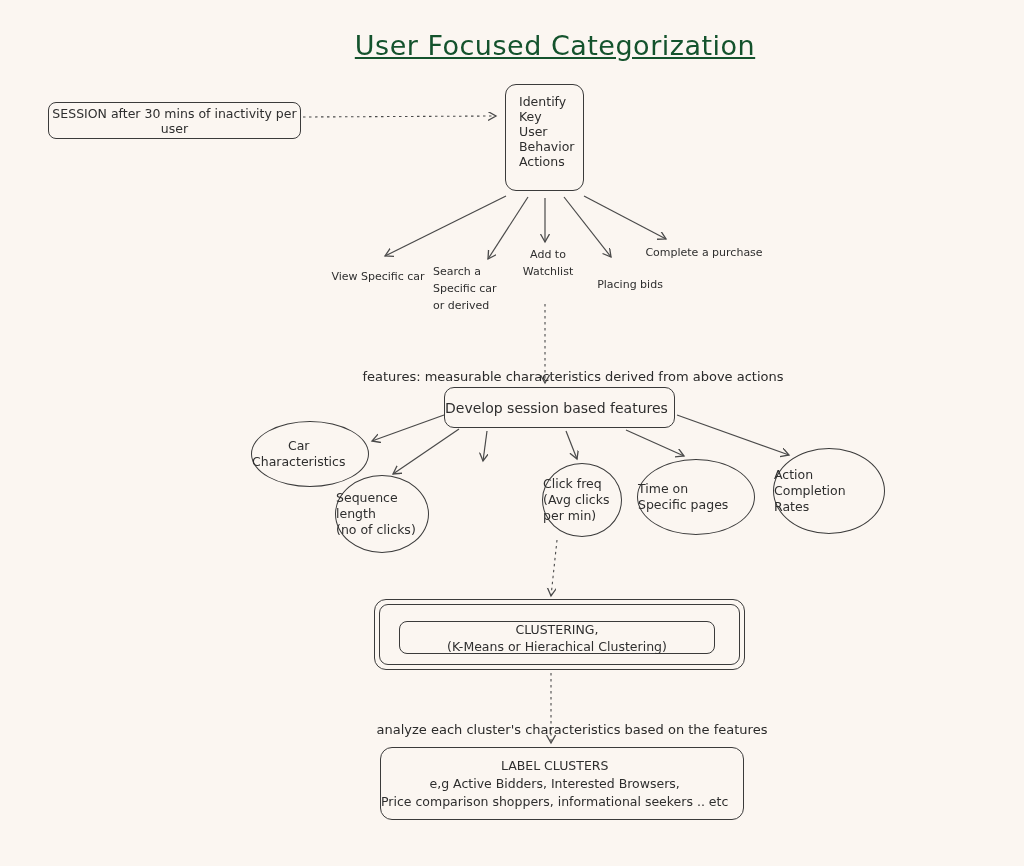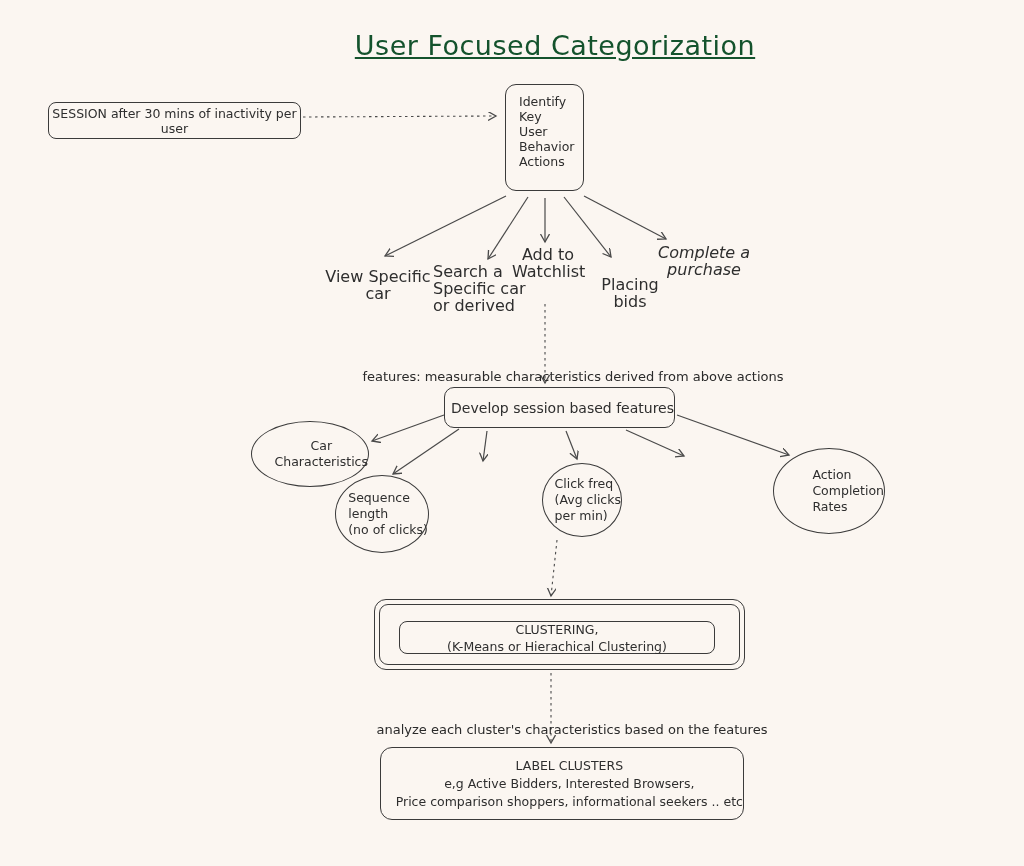--- a/index.html
+++ b/index.html
@@ -9,34 +9,34 @@
     background:#FBF6F1;
     font-family:"DejaVu Sans","Liberation Sans",sans-serif;
     color:#2e2e2e;
     overflow:hidden;
   }
   .wires{position:absolute;inset:0;width:1024px;height:866px;}
   .node{
     position:absolute;
     border:1.4px solid #3b3b3b;
     background:#FBF6F1;
-    display:flex;align-items:center;justify-content:flex-end;
+    display:flex;align-items:center;justify-content:flex-start;
     box-sizing:border-box;
   }
   .rect{border-radius:11px;}
   .ellipse{border-radius:50%;}
   .pre{white-space:pre-line;}
   .lbl{position:absolute;line-height:17px;}
   .center{text-align:center;}
   .title{
     position:absolute;top:30px;left:335px;width:440px;
     font-size:27px;letter-spacing:.5px;text-align:center;color:#14532d;text-decoration:underline;
   }
   .small{font-size:12.5px;}
-  .mid{font-size:16px;}
+  .mid{font-size:11px;}
   .note{position:absolute;font-size:13px;text-align:center;color:#2a2a2a;margin-top:24px;}
   
   .frame-mid{position:absolute;inset:4px;border:1.3px solid #3b3b3b;border-radius:9px;}
   .frame-inner{
     position:absolute;left:19px;right:24px;top:16px;bottom:10px;
     border:1.3px solid #3b3b3b;border-radius:8px;
     display:flex;align-items:center;justify-content:center;
   }
 </style>
 </head>
@@ -87,41 +87,45 @@
 Actions</span>
   </div>
 
   <div class="lbl mid center" style="left:316px;top:268px;width:124px;">View Specific car</div>
   <div class="lbl mid pre" style="left:433px;top:263px;width:110px;">Search a
 Specific car
 or derived</div>
   <div class="lbl mid pre center" style="left:512px;top:246px;width:72px;">Add to
 Watchlist</div>
   <div class="lbl mid center" style="left:585px;top:276px;width:90px;">Placing bids</div>
-  <div class="lbl mid center" style="left:634px;top:244px;width:140px;font-style:italic;">Complete a purchase</div>
+  <div class="lbl mid center" style="left:634px;top:244px;width:140px;">Complete a purchase</div>
 
   <div class="note" style="left:323px;top:345px;width:500px;">features: measurable characteristics derived from above actions</div>
 
   <div class="node rect" style="left:444px;top:387px;width:231px;height:41px;border-radius:10px;font-size:14px;">
     <span>Develop session based features</span>
   </div>
 
   <div class="node ellipse small pre center" style="left:251px;top:421px;width:118px;height:66px;line-height:16px;">
     <span class="pre">Car
 Characteristics</span>
   </div>
   <div class="node ellipse small" style="left:335px;top:475px;width:94px;height:78px;line-height:16px;">
     <span class="pre">Sequence
 length
 (no of clicks)</span>
   </div>
   <div class="node ellipse small" style="left:542px;top:463px;width:80px;height:74px;line-height:16px;">
     <span class="pre">Click freq
 (Avg clicks
 per min)</span>
+  </div>
+  <div class="node ellipse small" style="left:637px;top:459px;width:118px;height:76px;line-height:16px;">
+    <span class="pre">Time on
+Specific pages</span>
   </div>
   <div class="node ellipse small" style="left:773px;top:448px;width:112px;height:86px;line-height:16px;">
     <span class="pre">Action
 Completion
 Rates</span>
   </div>
 
 
   <div class="node rect" style="left:374px;top:599px;width:371px;height:71px;border-radius:12px;">
     <div class="frame-mid">

